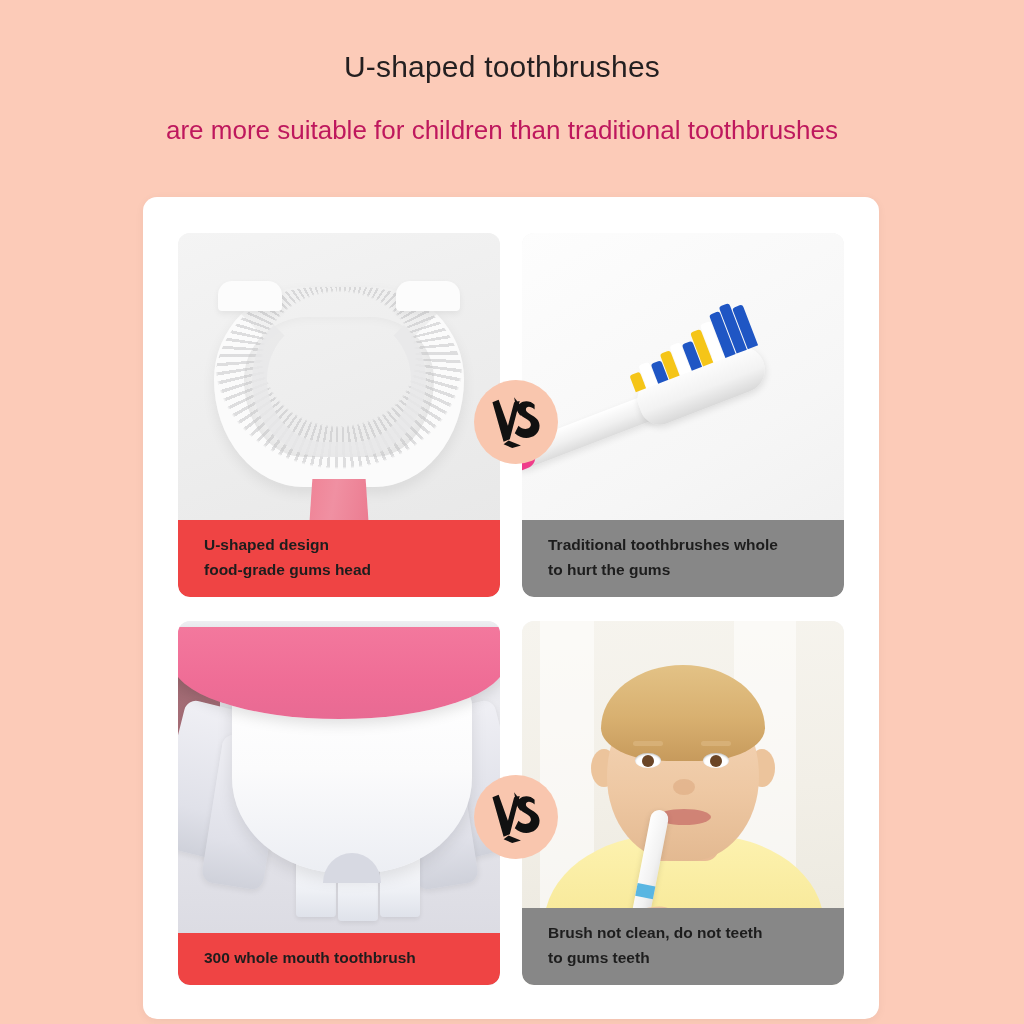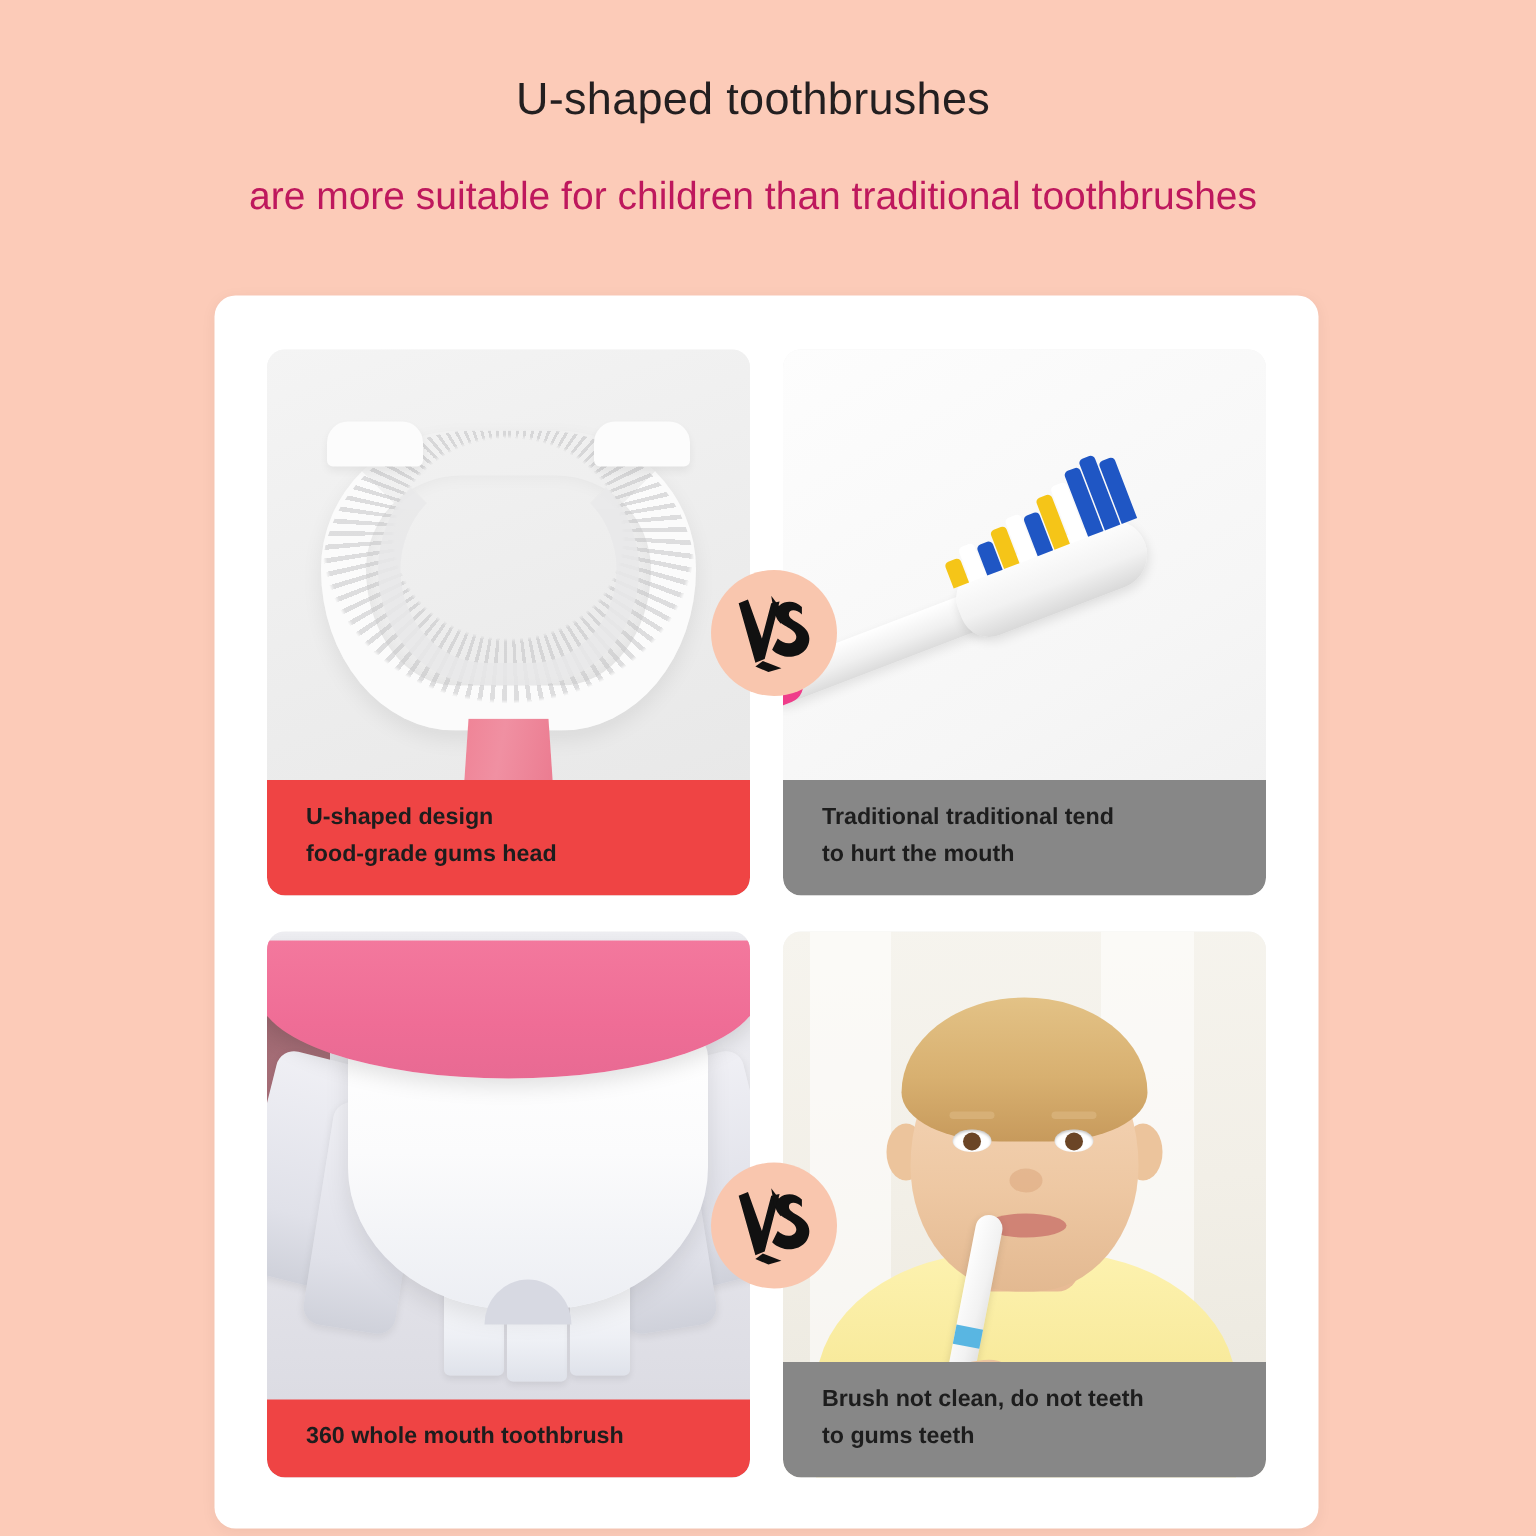--- a/index.html
+++ b/index.html
@@ -437,42 +437,42 @@
               <div class="tuft" style="left: 62px; height: 28px; background: rgb(31, 86, 196);"></div>
               <div class="tuft" style="left: 74px; height: 36px; background: rgb(245, 197, 24);"></div>
               <div class="tuft" style="left: 86px; height: 40px; background: rgb(255, 255, 255);"></div>
               <div class="tuft" style="left: 98px; height: 46px; background: rgb(31, 86, 196);"></div>
               <div class="tuft" style="left: 110px; height: 50px; background: rgb(31, 86, 196);"></div>
               <div class="tuft" style="left: 122px; height: 44px; background: rgb(31, 86, 196);"></div>
             </div>
         </div>
       </div>
       <div class="caption gray">
-        <span class="ln">Traditional traditional tend</span>
-        <span class="ln">to hurt the mouth</span>
+        <span class="ln">Traditional toothbrushes whole</span>
+        <span class="ln">to hurt the gums</span>
       </div>
     </div>
 
     <div class="tile">
       <div class="tile-art art-macro">
         <div class="m-dark"></div>
         <div class="m-side" style="left:-10px; top:84px; width:74px; height:150px; transform:rotate(14deg);"></div>
         <div class="m-side" style="left:34px; top:116px; width:62px; height:150px; transform:rotate(9deg);"></div>
         <div class="m-side" style="right:-12px; top:84px; width:74px; height:150px; transform:rotate(-14deg);"></div>
         <div class="m-side" style="right:32px; top:116px; width:62px; height:150px; transform:rotate(-9deg);"></div>
         <div class="m-tooth" style="left:118px; top:222px; width:40px; height:74px;"></div>
         <div class="m-tooth" style="left:160px; top:224px; width:40px; height:76px;"></div>
         <div class="m-tooth" style="left:202px; top:222px; width:40px; height:74px;"></div>
         <div class="m-white">
           <div class="m-notch"></div>
         </div>
         <div class="m-pink"></div>
       </div>
       <div class="caption peach">
-        <span class="ln">360 whole mouth toothbrush</span>
+        <span class="ln">300 whole mouth toothbrush</span>
       </div>
     </div>
 
     <div class="tile">
       <div class="tile-art art-boy">
         <div class="bg-panel" style="left:18px; width:54px;"></div>
         <div class="bg-panel" style="left:212px; width:62px;"></div>
         <div class="boy-shirt"></div>
         <div class="boy-neck"></div>
         <div class="boy-ear l"></div>

